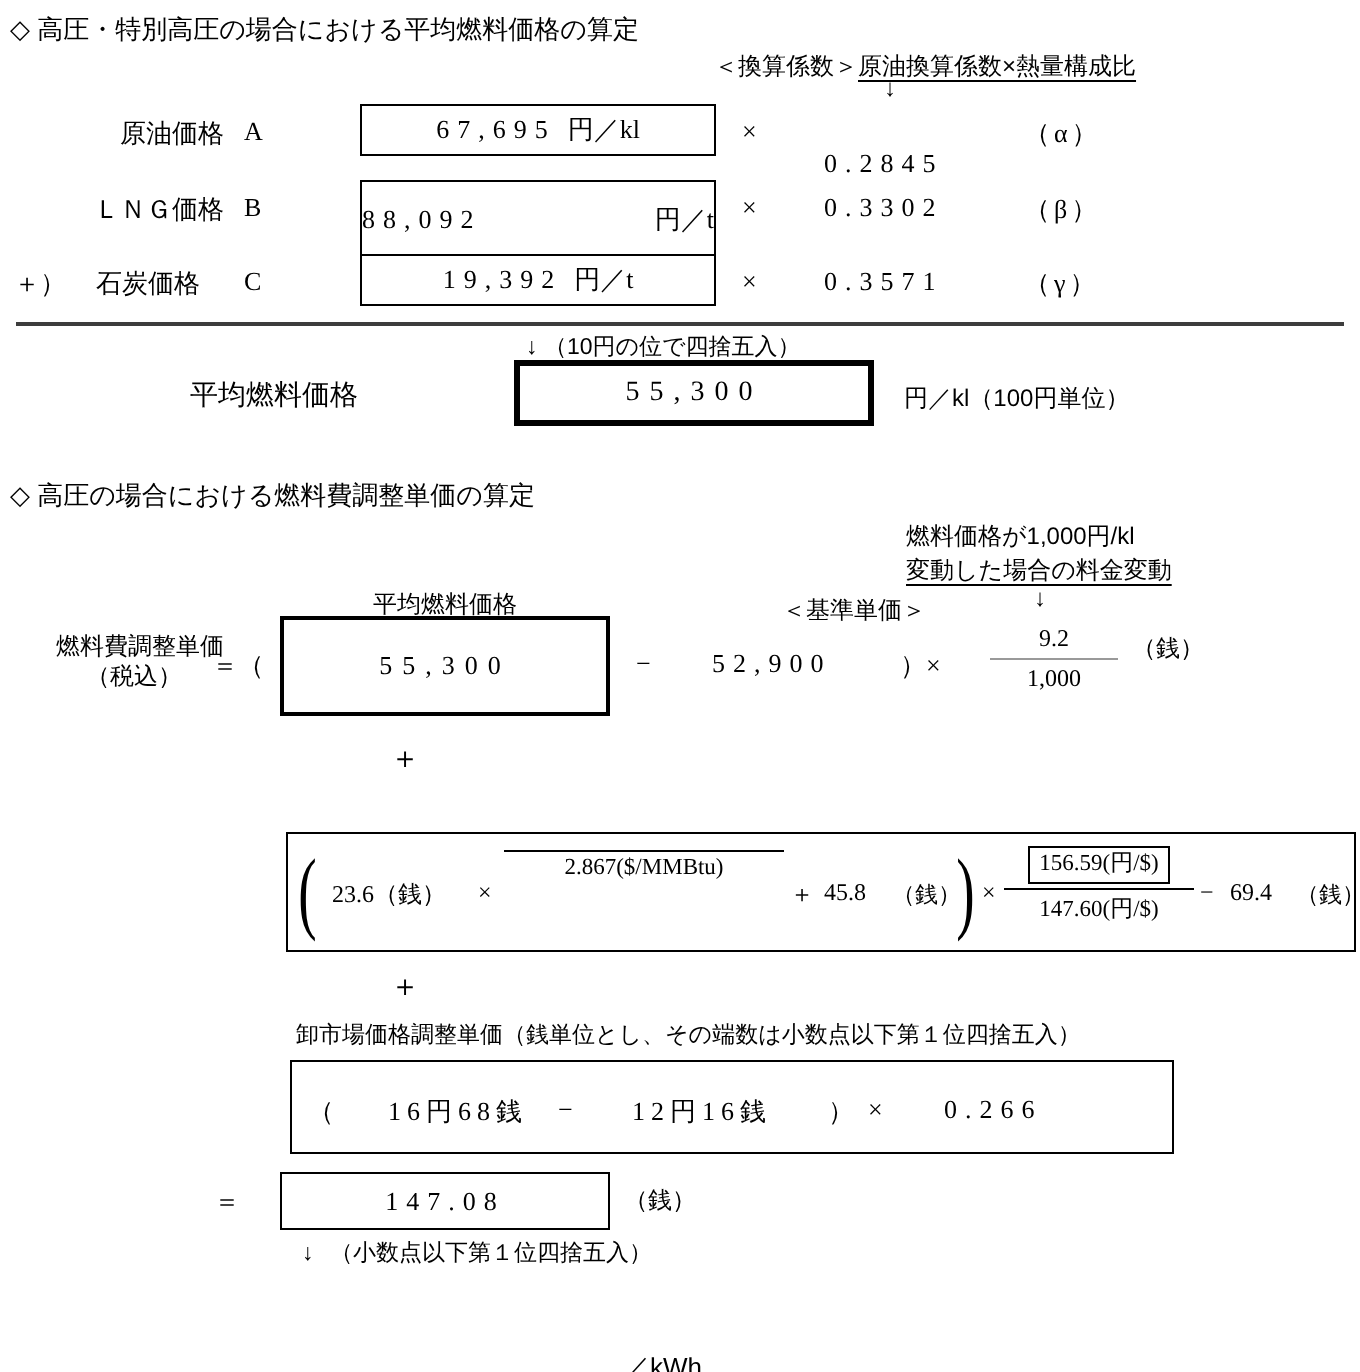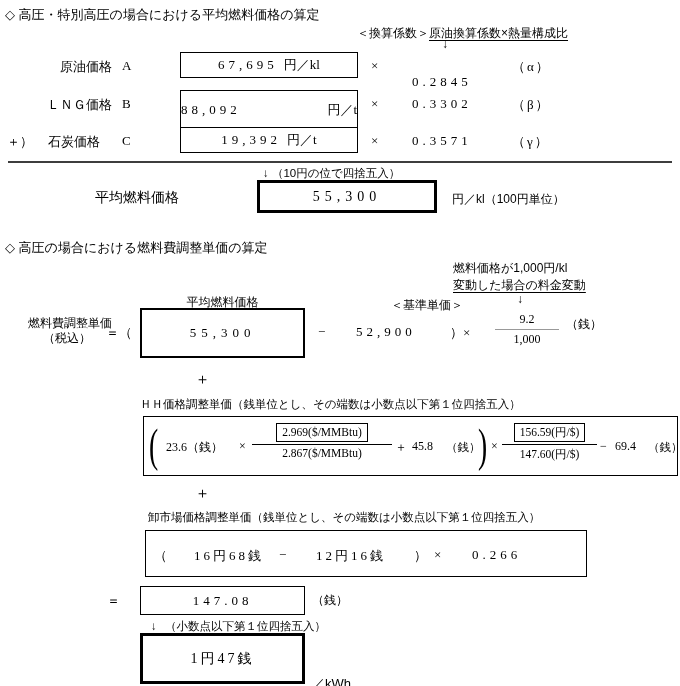--- a/index.html
+++ b/index.html
@@ -98,28 +98,26 @@
   <div class="p serif f13" style="left:450px;top:324px;">）×</div>
   <div class="frac grayfrac serif f12" style="left:495px;top:312px;width:64px;">
     <div>9.2</div>
     <div class="bar"></div>
     <div>1,000</div>
   </div>
   <div class="p f12" style="left:566px;top:316px;">（銭）</div>
 
   <div class="p serif" style="left:195px;top:370px;font-size:15px;">＋</div>
 
-  <div class="p f11" style="left:140px;top:397px;">ＨＨ価格調整単価（銭単位とし、その端数は小数点以下第１位四捨五入）</div>
   <div class="box" style="left:143px;top:416px;width:535px;height:60px;">
     <div style="position:relative;width:100%;height:100%;">
       <div class="bigp" style="left:2px;top:0;">(</div>
       <div class="p serif f12" style="left:22px;top:22px;">23.6（銭）</div>
       <div class="p serif f12" style="left:95px;top:22px;">×</div>
       <div class="frac serif f11" style="left:108px;top:6px;width:140px;">
-        <div><span class="numbox">2.969($/MMBtu)</span></div>
         <div class="bar"></div>
         <div>2.867($/MMBtu)</div>
       </div>
       <div class="p serif f12" style="left:251px;top:22px;">＋</div>
       <div class="p serif f12" style="left:268px;top:22px;">45.8</div>
       <div class="p f11" style="left:302px;top:23px;">（銭）</div>
       <div class="bigp" style="left:331px;top:0;">)</div>
       <div class="p serif f12" style="left:347px;top:22px;">×</div>
       <div class="frac serif f11" style="left:358px;top:6px;width:95px;">
         <div><span class="numbox">156.59(円/$)</span></div>
@@ -151,18 +149,15 @@
   <div class="box" style="left:140px;top:586px;width:165px;height:29px;">
     <span class="serif f13 ls4">147.08</span>
   </div>
   <div class="p f12" style="left:312px;top:592px;">（銭）</div>
 
   <div class="p f11" style="left:151px;top:619px;">
     <span class="arrow">↓</span>
     <span style="margin-left:5px;">（小数点以下第１位四捨五入）</span>
   </div>
 
-  <div class="box thick" style="left:140px;top:633px;width:165px;height:51px;">
-    <span class="serif f14 ls3">1円47銭</span>
-  </div>
   <div class="p f13" style="left:312px;top:651px;margin-top:24px;">／kWh</div>
 
 </div>
 
 </body></html>

